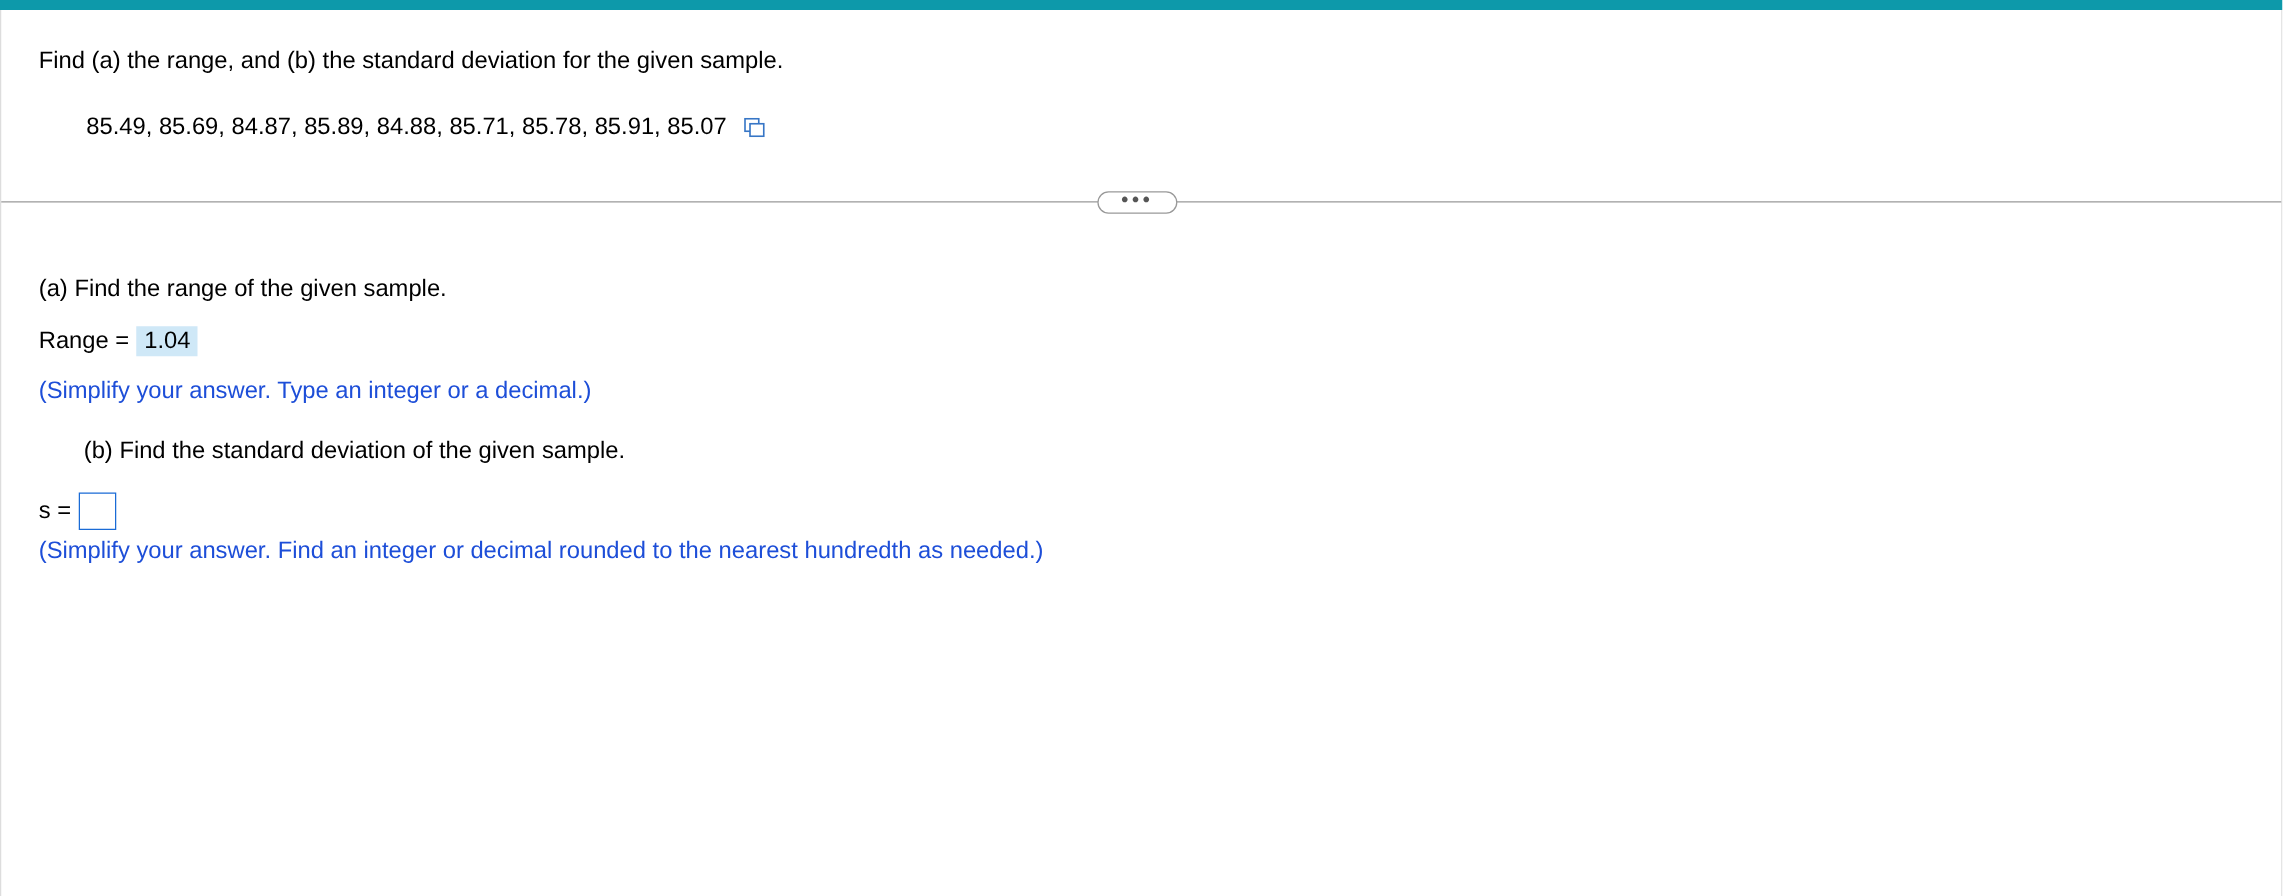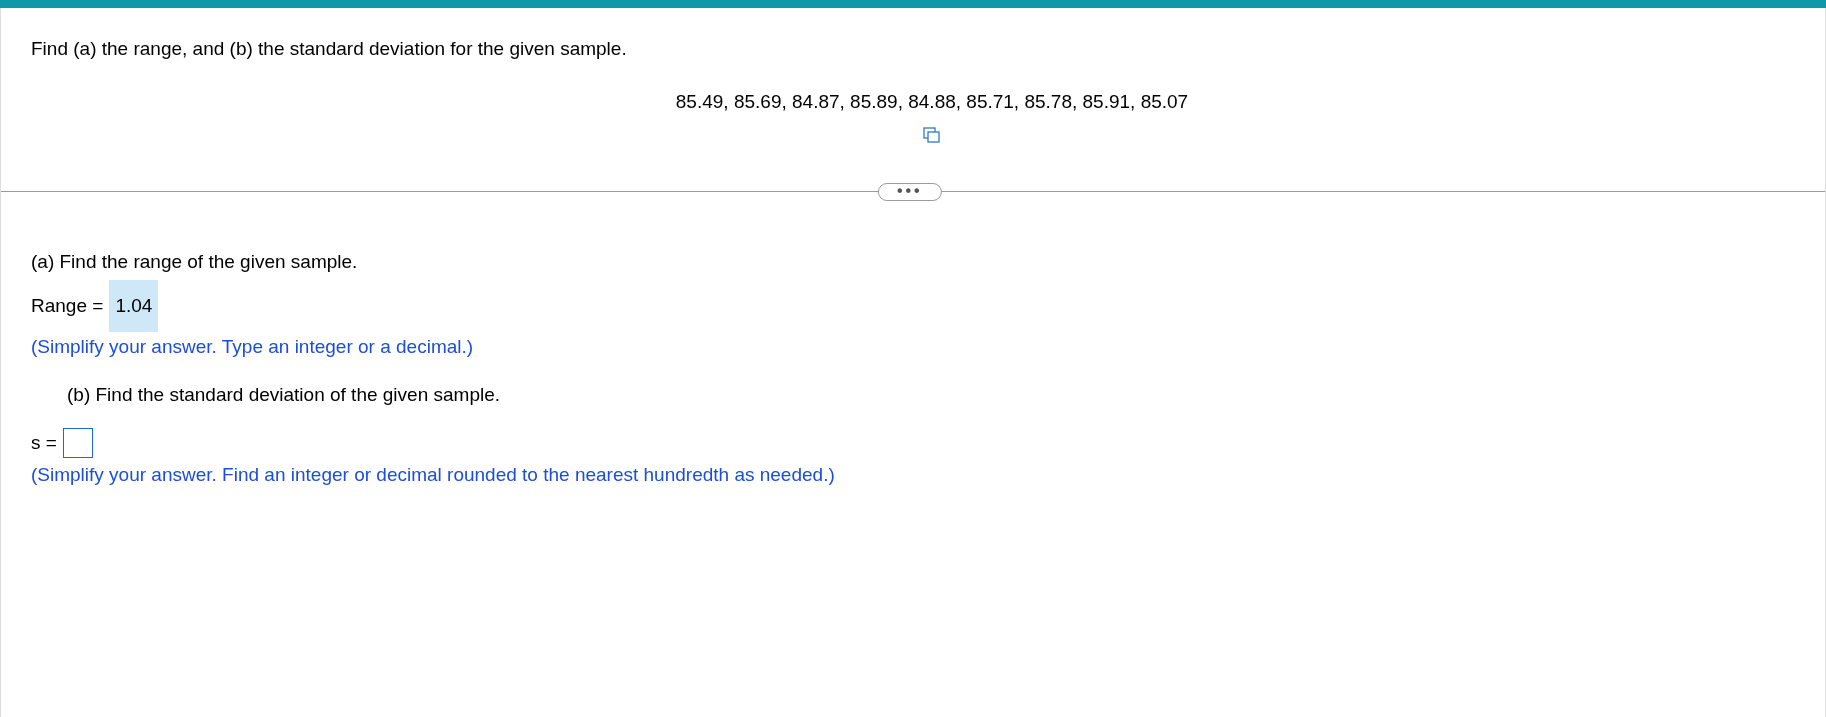--- a/index.html
+++ b/index.html
@@ -24,21 +24,20 @@
   .problem-statement {
     margin-bottom: 28px;
     line-height: 1.4;
   }
   .data-row {
     padding-left: 38px;
     margin-bottom: 40px;
     display: flex;
     align-items: center;
     gap: 14px;
-    flex-direction: column;
   }
   .divider-wrap {
     position: relative;
     margin: 0 -30px 50px -30px;
     height: 18px;
     display: flex;
     align-items: center;
   }
   .divider-line {
     height: 1px;
@@ -53,25 +52,25 @@
     position: absolute;
     left: 50%;
     transform: translateX(-55%);
     cursor: pointer;
     color: #555;
     font-weight: bold;
     letter-spacing: 3px;
     line-height: 10px;
     font-size: 16px;
   }
-  .part-label { margin-bottom: 7px; }
-  .answer-row { margin-bottom: 4px; display: flex; align-items: center; gap: 6px; text-align: center; }
+  .part-label { margin-bottom: 18px; }
+  .answer-row { margin-bottom: 17px; display: flex; align-items: center; gap: 6px; text-align: center; }
   .filled-answer {
     background: #cfe8f7;
-    padding: 15px 6px;
+    padding: 1px 6px;
     display: inline-block;
   }
   .hint {
     color: #1d4ed8;
     margin-bottom: 26px;
   }
   .part-b-label { margin-bottom: 22px; margin-left: 36px; }
   .s-row { display: flex; align-items: center; gap: 6px; margin-bottom: 6px; }
   .answer-box {
     width: 30px;

